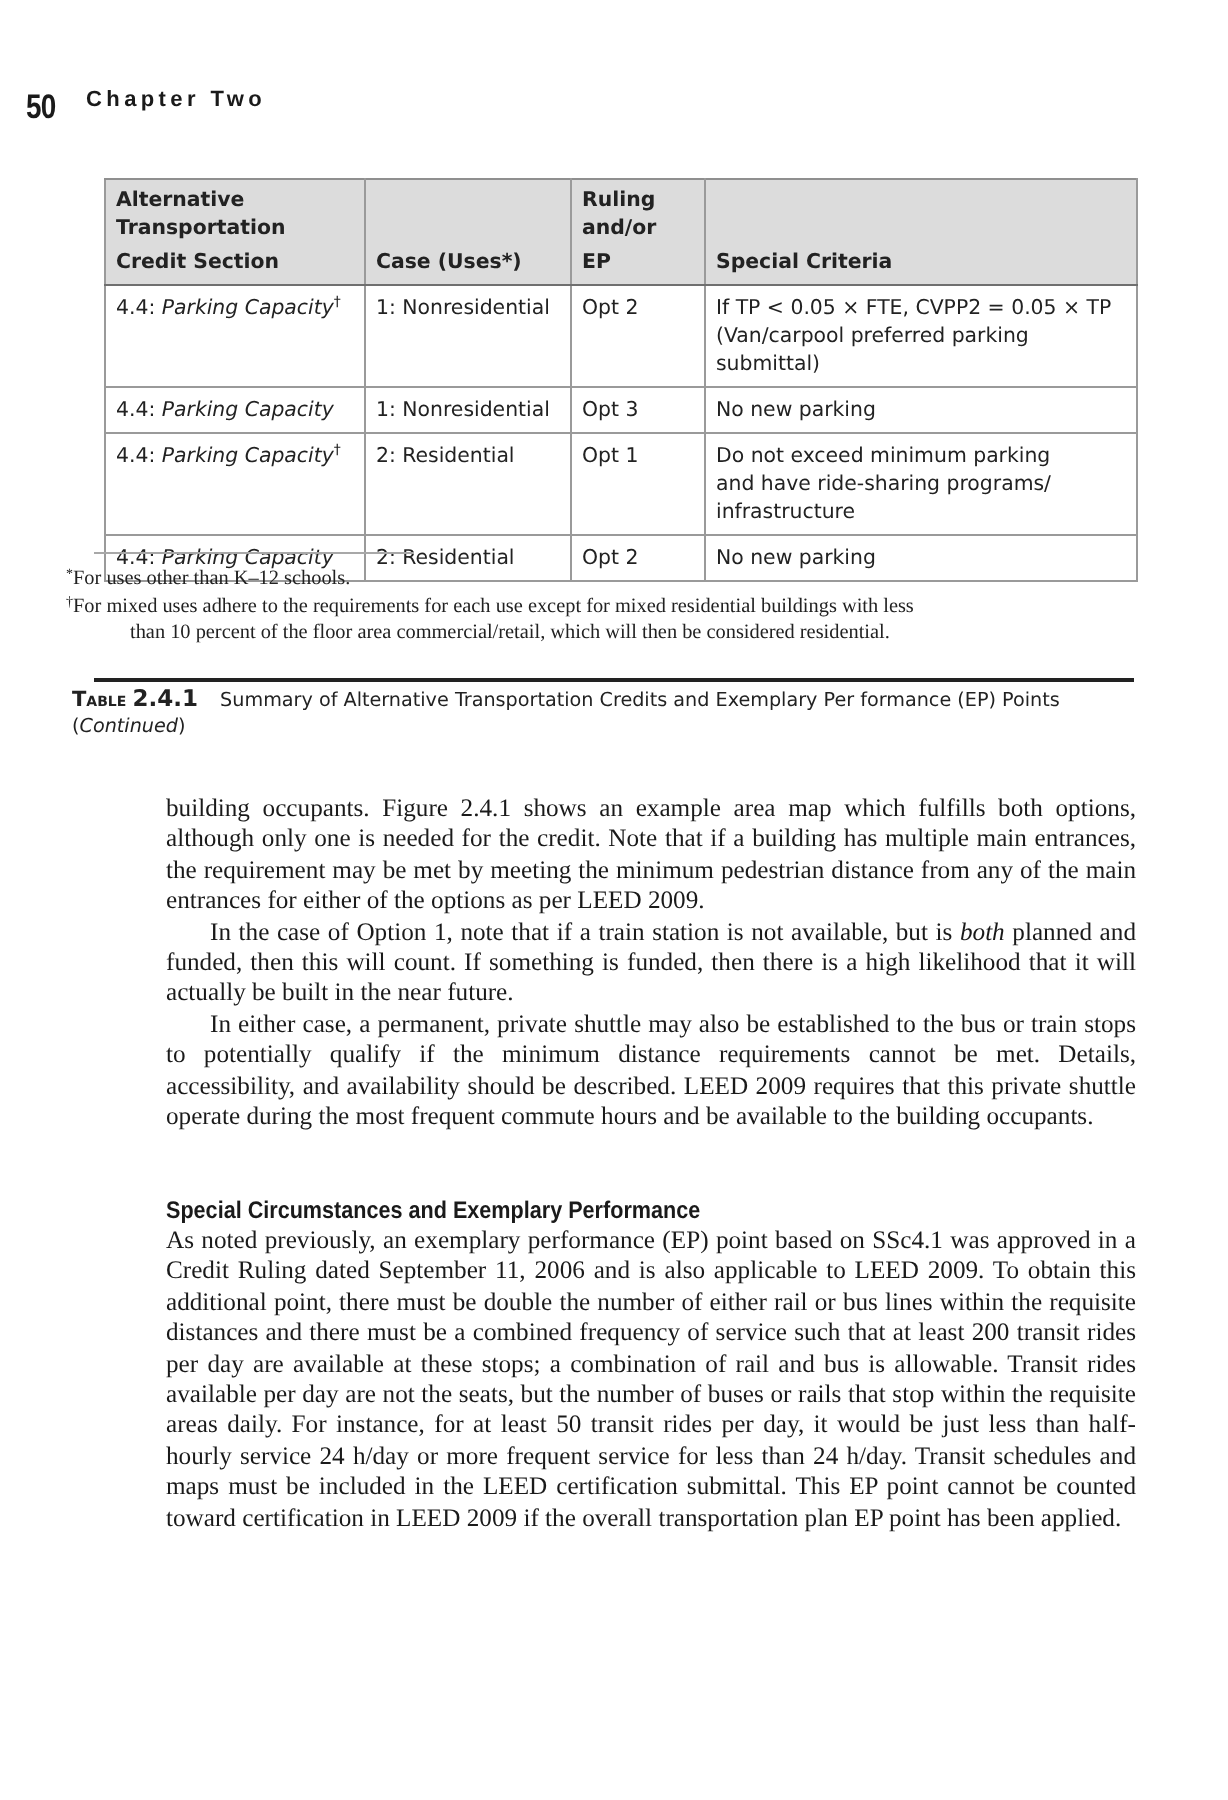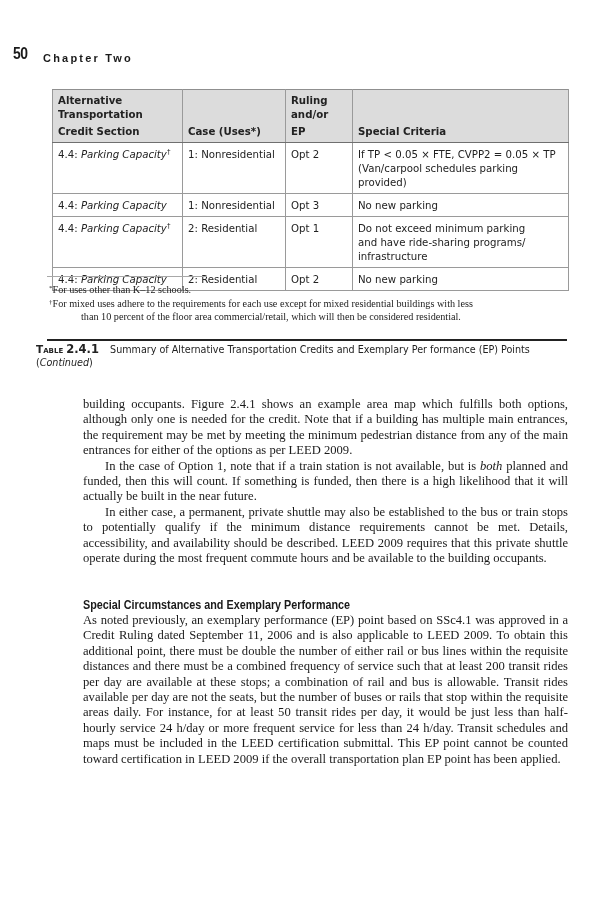--- a/index.html
+++ b/index.html
@@ -1,36 +1,36 @@
 <!DOCTYPE html>
 <html><head>
 <meta charset="utf-8">
 <style>
   html, body { margin: 0; padding: 0; background: #ffffff; }
   body { width: 614px; height: 900px; position: relative; overflow: hidden; color: #1a1a1a; }
 
-  .running-head { position: absolute; left: 13px; top: 44px; height: 20px; display: flex; align-items: flex-end; }
+  .running-head { position: absolute; left: 13px; top: 44px; height: 20px; display: flex; align-items: flex-start; }
   .page-num { font-family: "Liberation Sans", sans-serif; font-weight: bold; font-size: 17px; letter-spacing: -0.5px; transform: scaleX(0.82); transform-origin: left; width: 30px; }
   .chapter-title { margin-left: 0; font-family: "Liberation Sans", sans-serif; font-weight: bold; font-size: 11px; letter-spacing: 2.2px; }
 
   table.summary { position: absolute; left: 52px; top: 89px; width: 517px; border-collapse: collapse;
     font-family: "DejaVu Sans", sans-serif; font-size: 10.2px; line-height: 14px; color: #222; }
   table.summary th, table.summary td { border: 1px solid #9a9a9a; text-align: left; vertical-align: top; padding: 5px 5px 3px 5px; }
   table.summary tr.header-row th { background: #dcdcdc; font-weight: bold; vertical-align: bottom; padding-top: 4px; padding-bottom: 3px; border-top: 1.5px solid #8f8f8f; border-bottom: 1.5px solid #6f6f6f; }
   table.summary th.c1, table.summary td.c1 { width: 119px; }
   table.summary th.c2, table.summary td.c2 { width: 92px; }
   table.summary th.c3, table.summary td.c3 { width: 56px; }
   table.summary td.c1 { white-space: nowrap; }
   .hdr-line { display: block; }
   .hdr-gap { display: block; height: 3px; }
   table.summary .it { font-style: italic; }
   table.summary sup { font-size: 7px; line-height: 0; vertical-align: 4px; }
 
   .fn-rule { position: absolute; left: 47px; top: 276px; width: 160px; height: 1px; background: #a8a8a8; }
-  .footnotes { position: absolute; left: 49px; top: 283px; width: 530px; font-family: "Liberation Serif", serif; font-size: 10.2px; line-height: 13.5px; color: #222; }
+  .footnotes { position: absolute; left: 33px; top: 283px; width: 530px; font-family: "Liberation Serif", serif; font-size: 10.2px; line-height: 13.5px; color: #222; }
   .footnotes p { margin: 0; }
   .footnotes p.cont { padding-left: 5px; margin-left: 27px; }
   .footnotes sup { font-size: 7px; line-height: 0; vertical-align: 3px; }
 
   .cap-rule { position: absolute; left: 47px; top: 339px; width: 520px; height: 2px; background: #222; }
   .caption { position: absolute; left: 36px; top: 343px; width: 530px; font-family: "DejaVu Sans", sans-serif; font-size: 9.6px; line-height: 13px; color: #222; }
   .caption .label-word { font-weight: bold; font-variant: small-caps; font-size: 10.5px; }
   .caption .label-num { font-weight: bold; font-size: 11.5px; margin-right: 8px; }
   .caption .it { font-style: italic; }
 
@@ -73,21 +73,21 @@
       </th>
     </tr>
   </thead>
   <tbody>
     <tr>
       <td class="c1"><span>4.4: </span><span class="it">Parking Capacity</span><sup>†</sup></td>
       <td class="c2">1: Nonresidential</td>
       <td class="c3">Opt 2</td>
       <td class="c4">
           <span class="hdr-line">If TP &lt; 0.05 × FTE, CVPP2 = 0.05 × TP</span>
-          <span class="hdr-line">(Van/carpool schedules parking provided)</span>
+          <span class="hdr-line">(Van/carpool preferred parking submittal)</span>
         </td>
     </tr>
     <tr>
       <td class="c1"><span>4.4: </span><span class="it">Parking Capacity</span><sup></sup></td>
       <td class="c2">1: Nonresidential</td>
       <td class="c3">Opt 3</td>
       <td class="c4">
           <span class="hdr-line">No new parking</span>
         </td>
     </tr>

